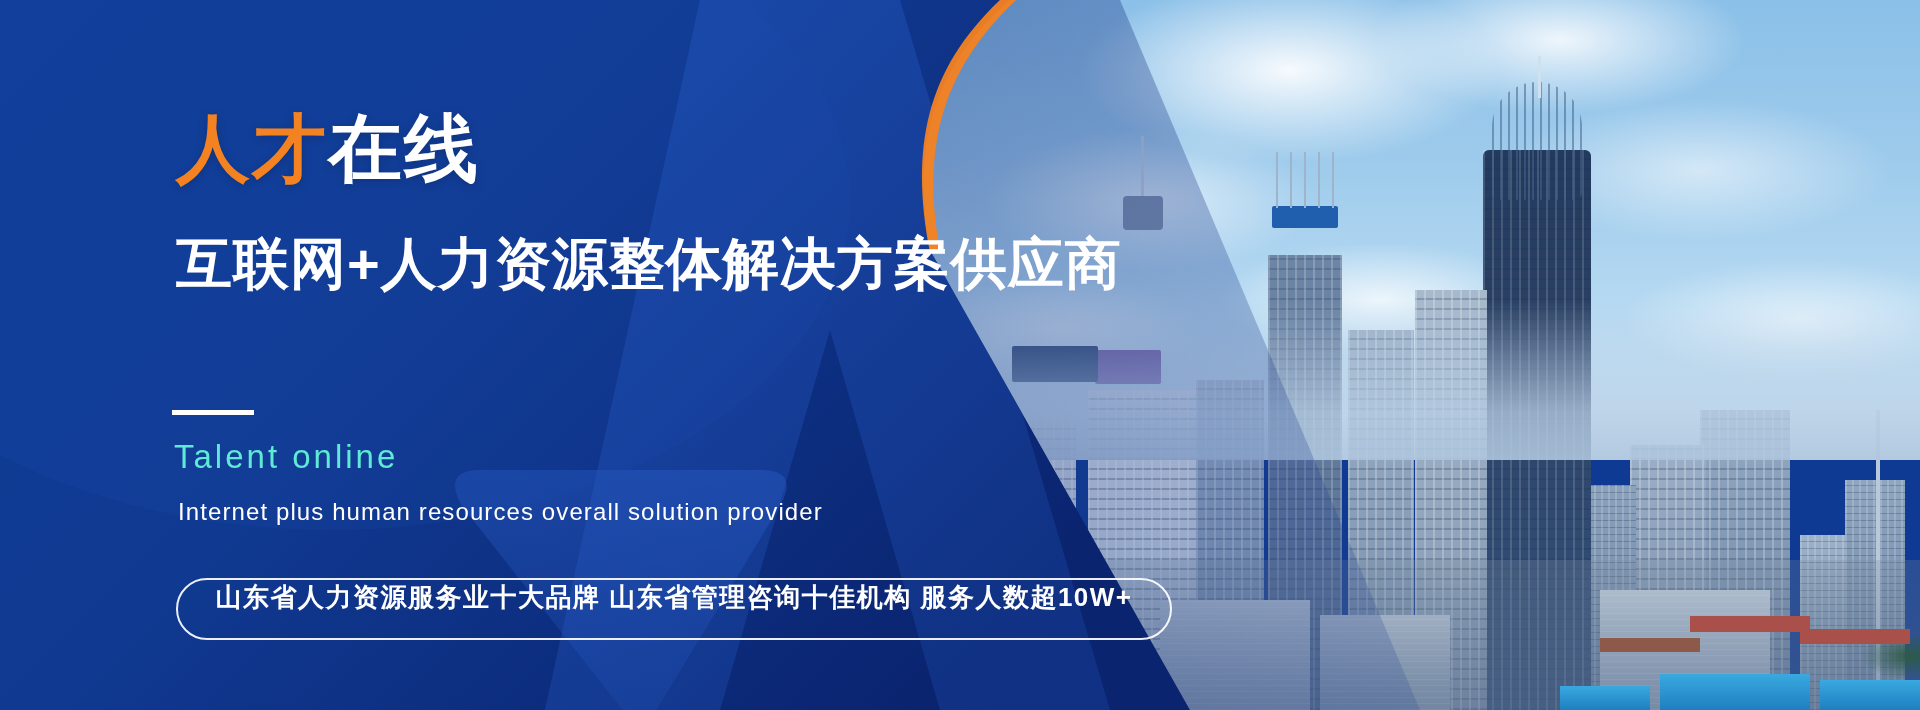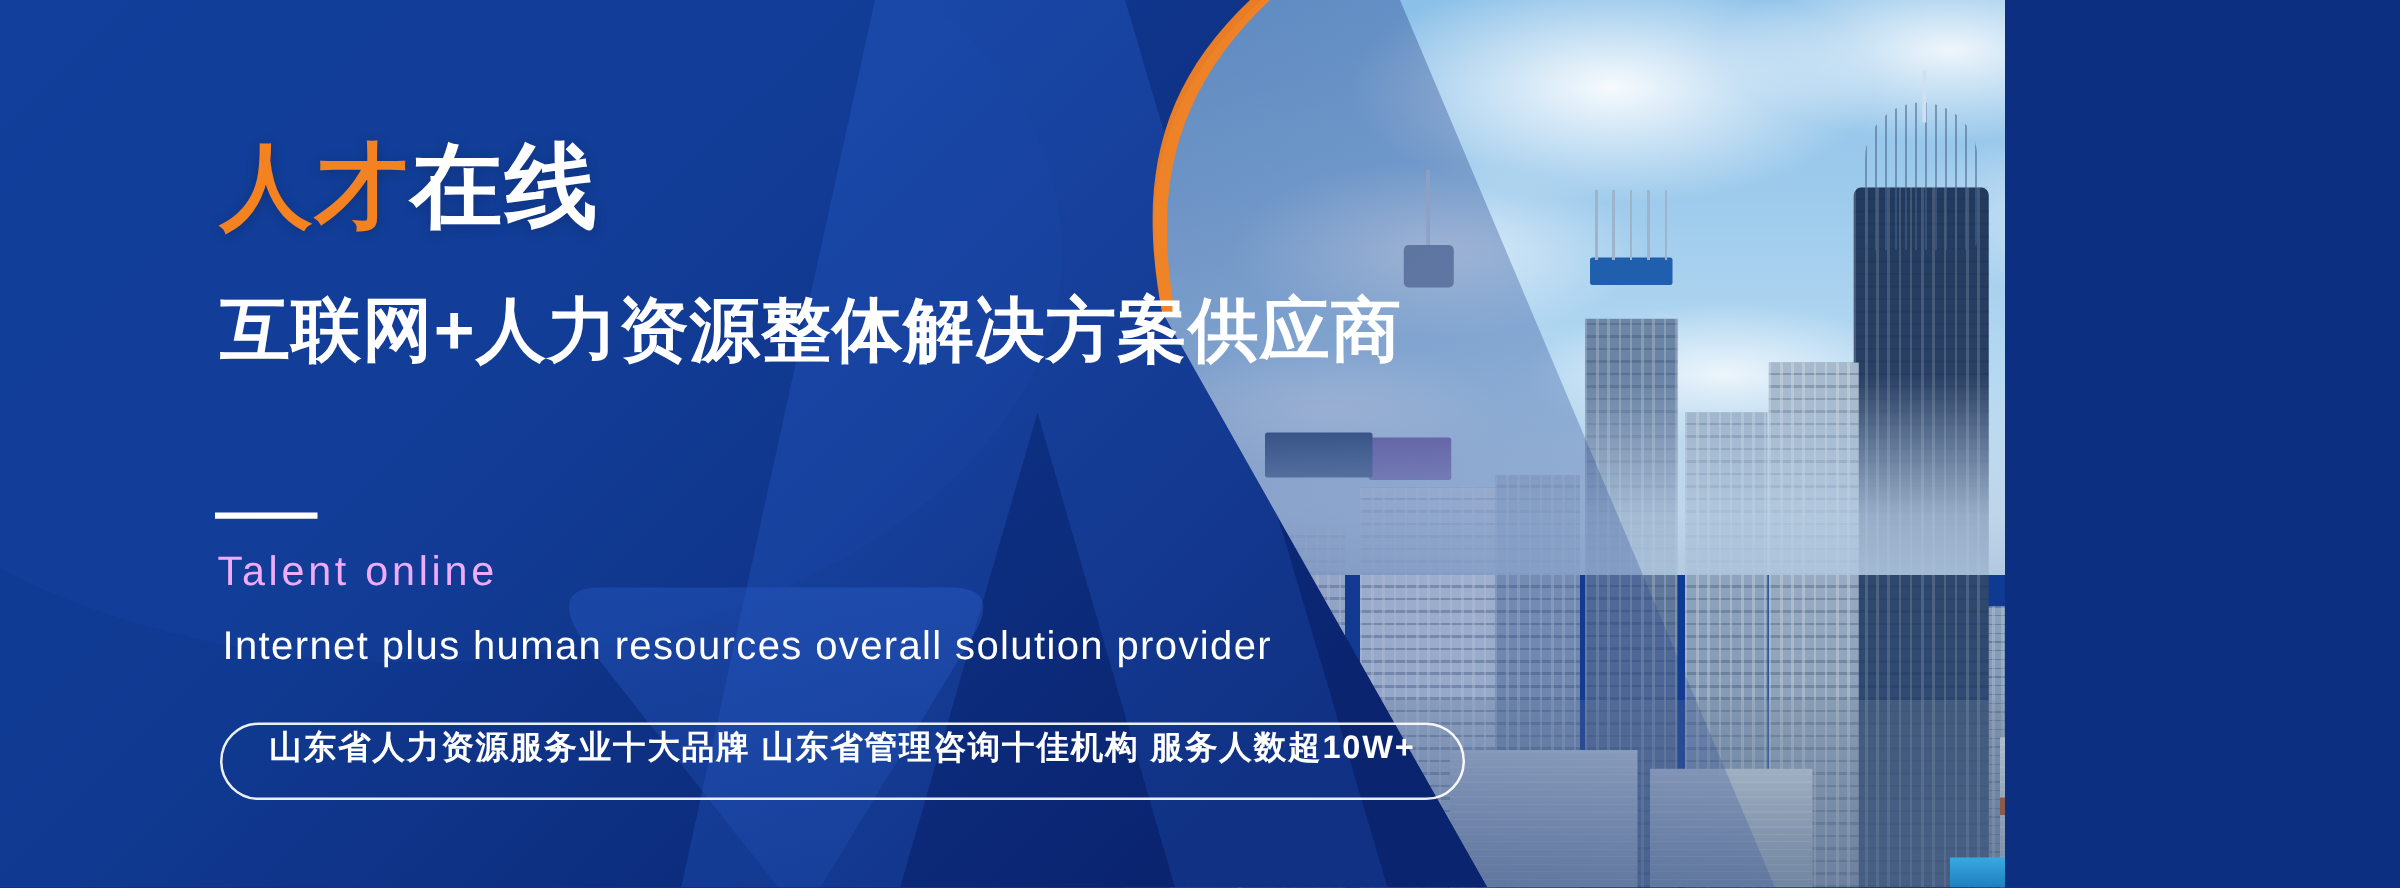--- a/index.html
+++ b/index.html
@@ -1,20 +1,20 @@
 <!DOCTYPE html>
 <html><head>
 <meta charset="utf-8">
 <title>Talent Online Banner</title>
 <style>
   html,body{margin:0;padding:0;background:#0d2f82;}
   *{box-sizing:border-box;}
   .banner{
     position:relative;
-    width:1604px;height:710px;
+    width:1920px;height:710px;
     overflow:hidden;
     font-family:"Liberation Sans","DejaVu Sans",sans-serif;
     background:#0f3a93;
   }
 
   
   .photo{position:absolute;inset:0;overflow:hidden;}
   .sky{
     position:absolute;left:0;top:0;width:1920px;height:460px;
     background:
@@ -83,27 +83,27 @@
     letter-spacing:1px;white-space:nowrap;
   }
 
   .dash{
     position:absolute;left:172px;top:410px;
     width:82px;height:5px;background:#ffffff;
   }
 
   .en-title{
     position:absolute;left:174px;top:440px;
-    font-size:33px;line-height:1;color:#f0abfc;
+    font-size:33px;line-height:1;color:#5eead4;
     letter-spacing:3px;font-weight:400;white-space:nowrap;
   }
 
   .en-sub{
     position:absolute;left:178px;top:500px;
-    font-size:32px;line-height:1;color:#ffffff;
+    font-size:24px;line-height:1;color:#ffffff;
     letter-spacing:1.1px;font-weight:400;white-space:nowrap;
   }
 
   .pill{
     position:absolute;left:176px;top:578px;
     width:996px;height:62px;
     border:2px solid rgba(255,255,255,.92);
     border-radius:34px;
     display:flex;align-items:flex-start;justify-content:center;
   }

